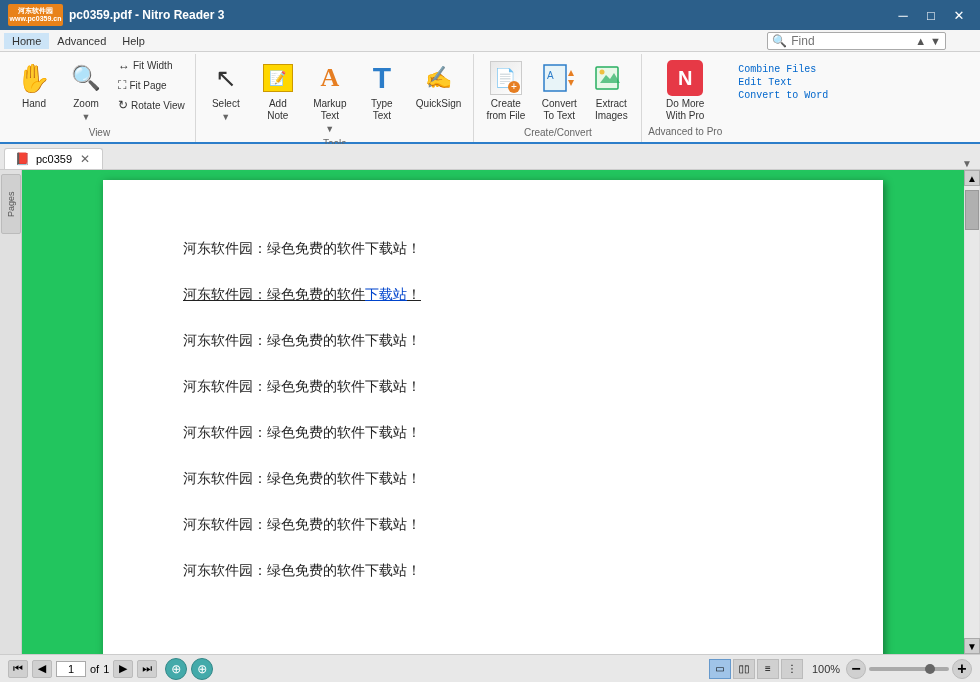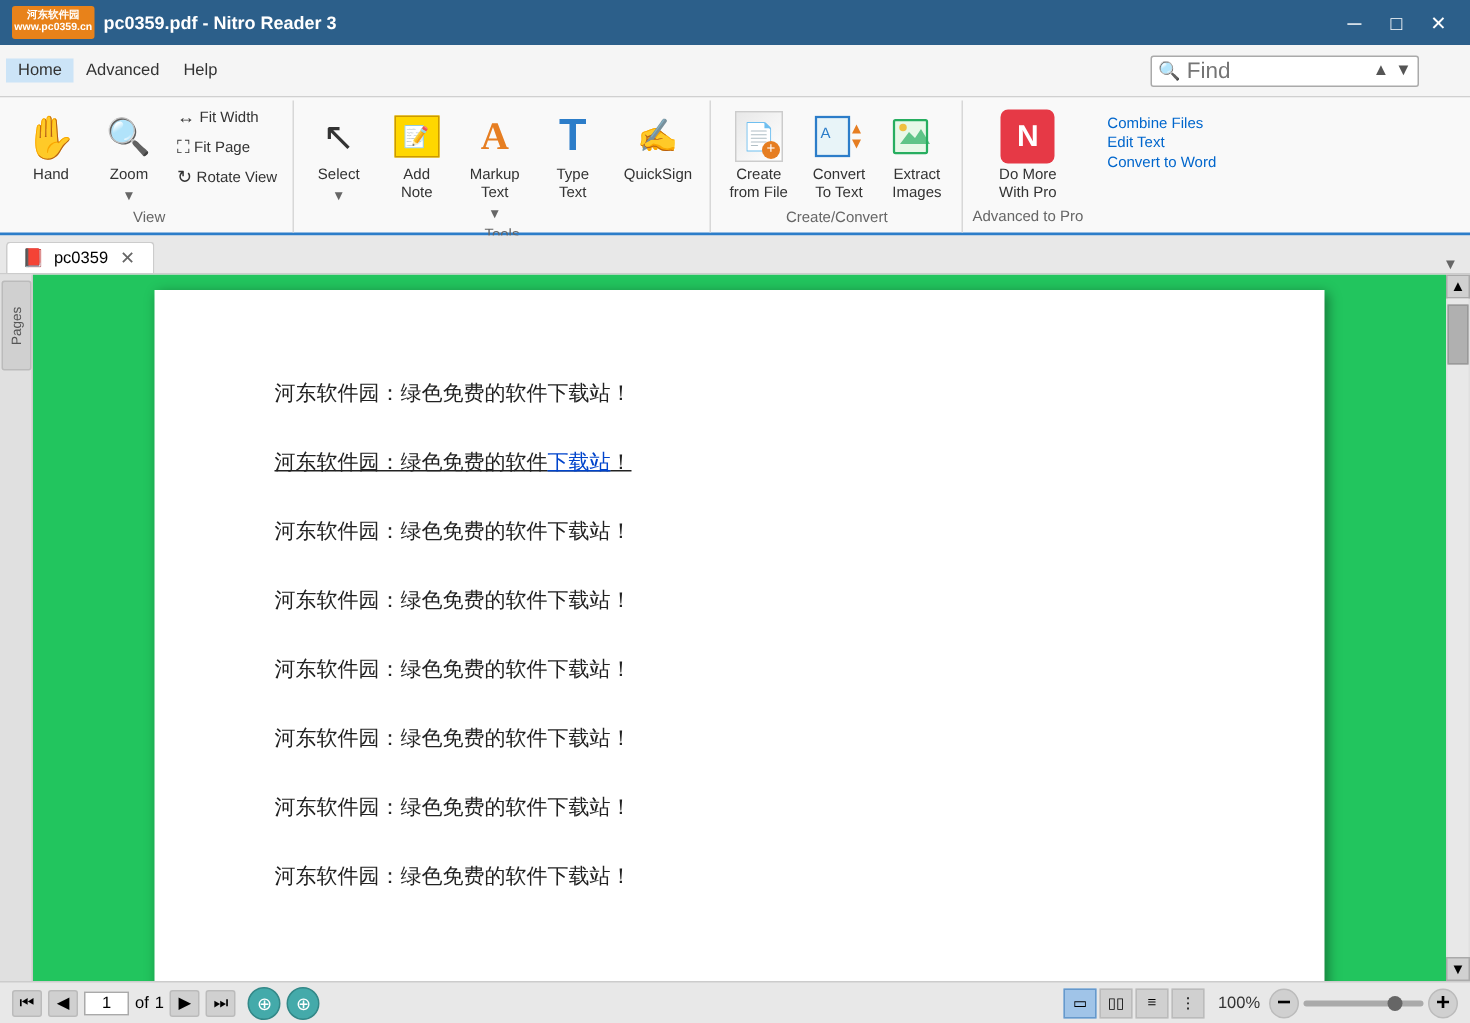--- a/index.html
+++ b/index.html
@@ -22,21 +22,21 @@
     .title-text { font-size: 12px; font-weight: bold; color: white; }
     .title-controls { display: flex; gap: 2px; }
     .title-btn { width: 26px; height: 20px; display: flex; align-items: center; justify-content: center; cursor: pointer; font-size: 13px; color: white; }
 
     
     .menu-bar {
       background: #f5f5f5;
       height: 22px;
       display: flex;
       align-items: center;
-      padding: 17px 4px;
+      padding: 4px 4px;
       border-bottom: 1px solid #d0d0d0;
       flex-shrink: 0;
     }
     .menu-item {
       padding: 2px 8px;
       cursor: pointer;
       color: #333;
       font-size: 11px;
     }
     .menu-item.active { background: #cce4f7; }
@@ -139,21 +139,21 @@
       align-items: center;
       background: white;
       border: 1px solid #aaa;
       border-radius: 2px;
       padding: 1px 4px;
       gap: 4px;
     }
     .search-input {
       border: none;
       outline: none;
-      font-size: 15px;
+      font-size: 12px;
       width: 120px;
     }
 
     
     .tab-bar {
       background: #e8e8e8;
       display: flex;
       align-items: flex-end;
       padding: 0 4px;
       height: 26px;
@@ -529,21 +529,21 @@
         <div style="flex:1;display:flex;align-items:center;">
           <div class="ribbon-btn-large" style="min-width:50px;">
             <div class="ribbon-btn-icon">
               <div style="width:40px;height:36px;background:#e63946;border-radius:5px;display:flex;align-items:center;justify-content:center;color:white;font-size:20px;font-weight:bold;font-family:'Segoe UI',sans-serif;">N</div>
             </div>
             <div class="ribbon-btn-label">Do More<br>With Pro</div>
           </div>
         </div>
         <div class="ribbon-group-label">Advanced to Pro</div>
       </div>
-      <div class="upgrade-section" style="padding-top:8px;">
+      <div class="upgrade-section" style="padding-top:8px;font-family:Liberation Mono, monospace;">
         <span class="upgrade-link">Combine Files</span>
         <span class="upgrade-link">Edit Text</span>
         <span class="upgrade-link">Convert to Word</span>
       </div>
     </div>
 
   </div>
 </div>
 
 <div class="tab-bar">

